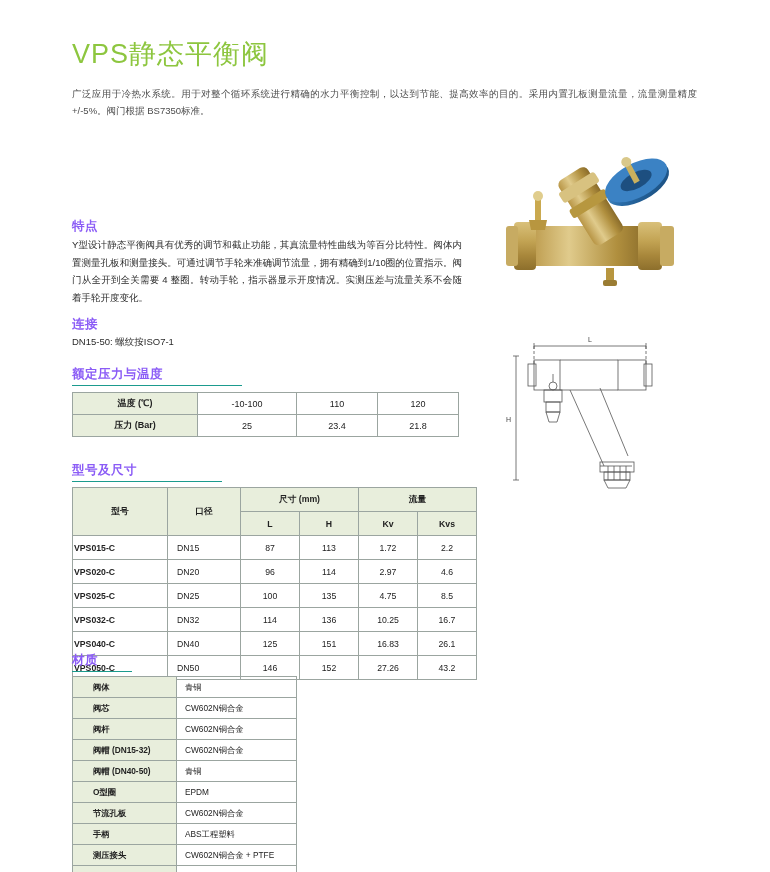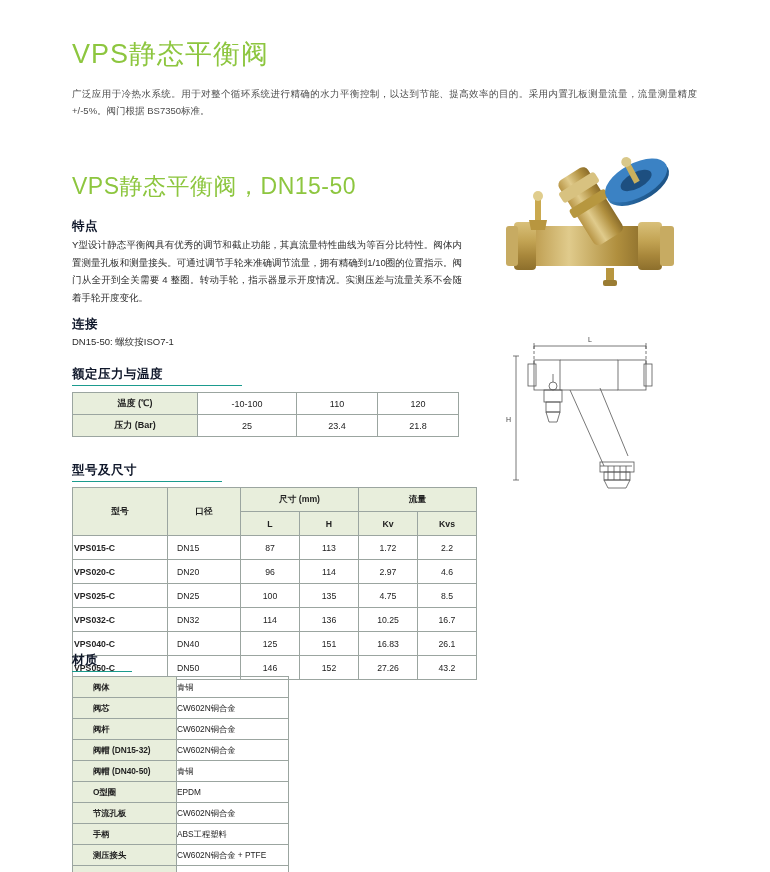--- a/index.html
+++ b/index.html
@@ -45,21 +45,21 @@
     left: 72px;
     top: 152px;
     font-size: 23px;
     color: #8dc63f;
     letter-spacing: 0.5px;
     font-weight: normal;
   }
   .sec-head {
     position: absolute;
     font-size: 12.5px;
-    color: #0f172a;
+    color: #8b5cf6;
     font-weight: bold;
     letter-spacing: 0.5px;
   }
   .sec-head.teal-underline {
     border-bottom: 1.5px solid #1b9b8e;
     padding-bottom: 2px;
   }
   .body-text {
     position: absolute;
     font-size: 9.5px;
@@ -146,21 +146,21 @@
   #material-table td.part {
     background: #e8eedc;
     width: 82px;
     text-align: left;
     padding-left: 20px;
     font-weight: bold;
   }
   #material-table td.val {
     width: 110px;
     text-align: left;
-    padding-left: 0;
+    padding-left: 8px;
   }
 
   
   .photo-wrap {
     position: absolute;
     left: 492px;
     top: 148px;
     width: 215px;
     height: 170px;
   }
@@ -175,21 +175,20 @@
 </style>
 </head>
 <body>
 
 <div class="page">
 
   <h1 class="title-main">VPS静态平衡阀</h1>
 
   <div class="intro">广泛应用于冷热水系统。用于对整个循环系统进行精确的水力平衡控制，以达到节能、提高效率的目的。采用内置孔板测量流量，流量测量精度+/-5%。阀门根据 BS7350标准。</div>
 
-  <h2 class="title-model">VPS静态平衡阀，DN15-50</h2>
 
   <div class="sec-head" id="features-head">特点</div>
   <div class="body-text" id="features-text">Y型设计静态平衡阀具有优秀的调节和截止功能，其真流量特性曲线为等百分比特性。阀体内置测量孔板和测量接头。可通过调节手轮来准确调节流量，拥有精确到1/10圈的位置指示。阀门从全开到全关需要 4 整圈。转动手轮，指示器显示开度情况。实测压差与流量关系不会随着手轮开度变化。</div>
 
   <div class="sec-head" id="connection-head">连接</div>
   <div class="body-text" id="connection-text">DN15-50: 螺纹按ISO7-1</div>
 
   <div class="sec-head teal-underline" id="rated-head">额定压力与温度</div>
   <table class="tbl" id="rated-table">
     <tbody>

